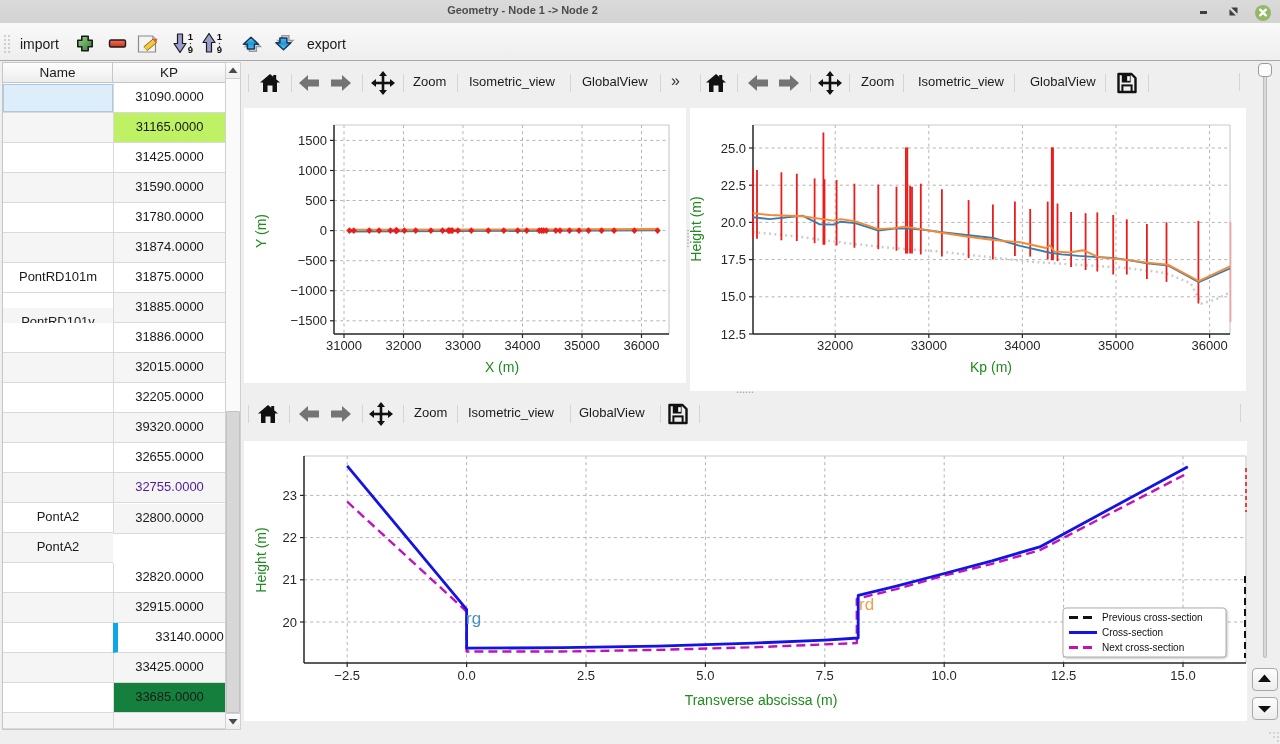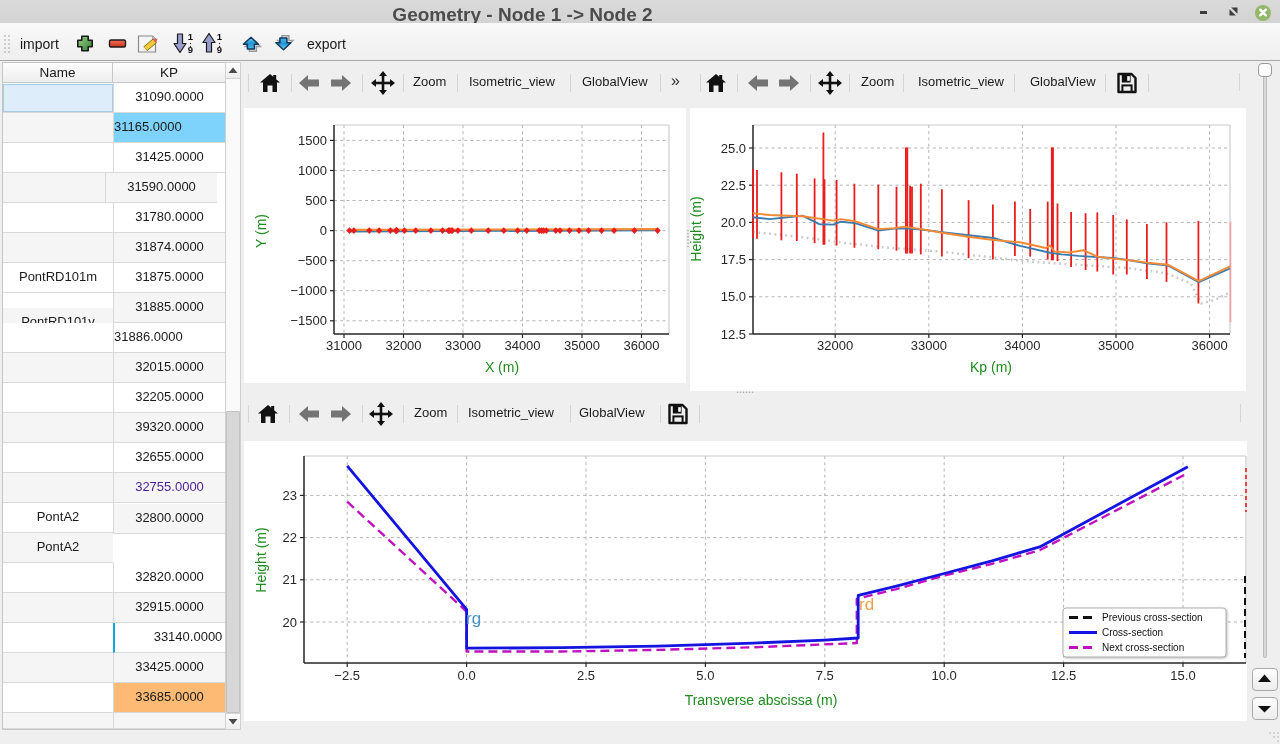--- a/index.html
+++ b/index.html
@@ -1,21 +1,21 @@
 <!DOCTYPE html>
 <html><head><meta charset="utf-8"><style>
 html,body{margin:0;padding:0;width:1280px;height:744px;overflow:hidden;background:#efefef;
 font-family:"Liberation Sans",sans-serif;}
 div{box-sizing:border-box;}
 </style></head>
 <body>
 <div style="position:relative;width:1280px;height:744px;">
 <div style="position:absolute;left:0;top:0;width:1280px;height:23px;
 background:linear-gradient(#dadada,#d3d3d3);"></div>
-    <div style="position:absolute;left:0;top:4px;width:1045px;text-align:center;font-size:19px;font-weight:bold;color:#4c4c4c;">Geometry - Node 1 -&gt; Node 2</div>
+    <div style="position:absolute;left:0;top:4px;width:1045px;text-align:center;font-size:11px;font-weight:bold;color:#4c4c4c;">Geometry - Node 1 -&gt; Node 2</div>
     <div style="position:absolute;left:1200px;top:11px;width:7px;height:3px;background:#3d3d3d;"></div>
     <svg style="position:absolute;left:1229px;top:7px;" width="9" height="9" viewBox="0 0 9 9">
       <path d="M 2.2 0.5 L 8.5 0.5 L 8.5 6.8 Z" fill="#3d3d3d"></path>
       <path d="M 0.5 2.2 L 6.8 8.5 L 0.5 8.5 Z" fill="#3d3d3d"></path>
     </svg>
     <div style="position:absolute;left:1255px;top:4.5px;width:16px;height:16px;border-radius:50%;background:#94b869;"></div>
     <svg style="position:absolute;left:1255px;top:4px;" width="16" height="17" viewBox="0 0 16 17">
       <path d="M 5.2 5.7 L 10.8 11.3 M 10.8 5.7 L 5.2 11.3" stroke="#fff" stroke-width="2.4" stroke-linecap="round"></path>
     </svg>
     <div style="position:absolute;left:0;top:23px;width:1280px;height:38px;background:linear-gradient(#f9f9f9,#eeeeee);border-bottom:1px solid #a8a8a8;"></div>
@@ -81,59 +81,59 @@
         <path d="M 0.8 -5.2 L 8.2 1.8 L 4.2 1.8 L 4.2 6.5 L -2.8 6.5 L -2.8 1.8 L -6.8 1.8 Z" fill="url(#bl)" stroke="#123a5e" stroke-width="1.5" stroke-linejoin="round" transform="translate(-0.8,-1)"></path>
       </g>
     </svg>
     <div style="position:absolute;left:0;top:62px;width:1280px;height:682px;background:#efefef;"></div>
     <div style="position:absolute;left:2px;top:62px;width:224px;height:668px;background:#fff;border:1px solid #c6c6c6;box-sizing:border-box;"></div>
     <div style="position:absolute;left:2px;top:62px;width:111px;height:21px;background:linear-gradient(#fdfdfd,#ededed);border:1px solid #c6c6c6;box-sizing:border-box;text-align:center;font-size:13.5px;color:#1a1a1a;line-height:20px;">Name</div>
     <div style="position:absolute;left:113px;top:62px;width:113px;height:21px;background:linear-gradient(#fdfdfd,#ededed);border:1px solid #c6c6c6;border-left:none;box-sizing:border-box;text-align:center;font-size:13.5px;color:#1a1a1a;line-height:20px;">KP</div>
     <div style="position:absolute;left:3px;top:83px;width:110px;height:30px;background:#ffffff;border-bottom:1px solid #d9d9d9;box-sizing:border-box;text-align:center;font-size:13px;color:#1a1a1a;line-height:28px;"></div>
     <div style="position:absolute;left:113px;top:83px;width:112px;height:30px;background:#ffffff;border-bottom:1px solid #d9d9d9;border-left:1px solid #d9d9d9;box-sizing:border-box;text-align:center;font-size:13px;color:#1a1a1a;line-height:28px;">31090.0000</div>
     <div style="position:absolute;left:3px;top:113px;width:110px;height:30px;background:#f5f5f5;border-bottom:1px solid #d9d9d9;box-sizing:border-box;text-align:center;font-size:13px;color:#1a1a1a;line-height:28px;"></div>
-    <div style="position:absolute;left:113px;top:113px;width:112px;height:30px;background:#7dd3fc;border-bottom:1px solid #d9d9d9;border-left:1px solid #d9d9d9;box-sizing:border-box;text-align:left;font-size:13px;color:#1a1a1a;line-height:28px;">31165.0000</div>
+    <div style="position:absolute;left:113px;top:113px;width:112px;height:30px;background:#bef264;border-bottom:1px solid #d9d9d9;border-left:1px solid #d9d9d9;box-sizing:border-box;text-align:center;font-size:13px;color:#1a1a1a;line-height:28px;">31165.0000</div>
     <div style="position:absolute;left:3px;top:143px;width:110px;height:30px;background:#ffffff;border-bottom:1px solid #d9d9d9;box-sizing:border-box;text-align:center;font-size:13px;color:#1a1a1a;line-height:28px;"></div>
     <div style="position:absolute;left:113px;top:143px;width:112px;height:30px;background:#ffffff;border-bottom:1px solid #d9d9d9;border-left:1px solid #d9d9d9;box-sizing:border-box;text-align:center;font-size:13px;color:#1a1a1a;line-height:28px;">31425.0000</div>
     <div style="position:absolute;left:3px;top:173px;width:110px;height:30px;background:#f5f5f5;border-bottom:1px solid #d9d9d9;box-sizing:border-box;text-align:center;font-size:13px;color:#1a1a1a;line-height:28px;"></div>
-    <div style="position:absolute;left:105px;top:173px;width:112px;height:30px;background:#f5f5f5;border-bottom:1px solid #d9d9d9;border-left:1px solid #d9d9d9;box-sizing:border-box;text-align:center;font-size:13px;color:#1a1a1a;line-height:28px;">31590.0000</div>
+    <div style="position:absolute;left:113px;top:173px;width:112px;height:30px;background:#f5f5f5;border-bottom:1px solid #d9d9d9;border-left:1px solid #d9d9d9;box-sizing:border-box;text-align:center;font-size:13px;color:#1a1a1a;line-height:28px;">31590.0000</div>
     <div style="position:absolute;left:3px;top:203px;width:110px;height:30px;background:#ffffff;border-bottom:1px solid #d9d9d9;box-sizing:border-box;text-align:center;font-size:13px;color:#1a1a1a;line-height:28px;"></div>
     <div style="position:absolute;left:113px;top:203px;width:112px;height:30px;background:#ffffff;border-bottom:1px solid #d9d9d9;border-left:1px solid #d9d9d9;box-sizing:border-box;text-align:center;font-size:13px;color:#1a1a1a;line-height:28px;">31780.0000</div>
     <div style="position:absolute;left:3px;top:233px;width:110px;height:30px;background:#f5f5f5;border-bottom:1px solid #d9d9d9;box-sizing:border-box;text-align:center;font-size:13px;color:#1a1a1a;line-height:28px;"></div>
     <div style="position:absolute;left:113px;top:233px;width:112px;height:30px;background:#f5f5f5;border-bottom:1px solid #d9d9d9;border-left:1px solid #d9d9d9;box-sizing:border-box;text-align:center;font-size:13px;color:#1a1a1a;line-height:28px;">31874.0000</div>
     <div style="position:absolute;left:3px;top:263px;width:110px;height:30px;background:#ffffff;border-bottom:1px solid #d9d9d9;box-sizing:border-box;text-align:center;font-size:13px;color:#1a1a1a;line-height:28px;">PontRD101m</div>
     <div style="position:absolute;left:113px;top:263px;width:112px;height:30px;background:#ffffff;border-bottom:1px solid #d9d9d9;border-left:1px solid #d9d9d9;box-sizing:border-box;text-align:center;font-size:13px;color:#1a1a1a;line-height:28px;">31875.0000</div>
     <div style="position:absolute;left:3px;top:293px;width:110px;height:30px;background:#f5f5f5;border-bottom:1px solid #d9d9d9;box-sizing:border-box;text-align:center;font-size:13px;color:#1a1a1a;line-height:28px;margin-top:15px;">PontRD101v</div>
     <div style="position:absolute;left:113px;top:293px;width:112px;height:30px;background:#f5f5f5;border-bottom:1px solid #d9d9d9;border-left:1px solid #d9d9d9;box-sizing:border-box;text-align:center;font-size:13px;color:#1a1a1a;line-height:28px;">31885.0000</div>
     <div style="position:absolute;left:3px;top:323px;width:110px;height:30px;background:#ffffff;border-bottom:1px solid #d9d9d9;box-sizing:border-box;text-align:center;font-size:13px;color:#1a1a1a;line-height:28px;"></div>
-    <div style="position:absolute;left:113px;top:323px;width:112px;height:30px;background:#ffffff;border-bottom:1px solid #d9d9d9;border-left:1px solid #d9d9d9;box-sizing:border-box;font-size:13px;color:#1a1a1a;line-height:28px;">31886.0000</div>
+    <div style="position:absolute;left:113px;top:323px;width:112px;height:30px;background:#ffffff;border-bottom:1px solid #d9d9d9;border-left:1px solid #d9d9d9;box-sizing:border-box;text-align:center;font-size:13px;color:#1a1a1a;line-height:28px;">31886.0000</div>
     <div style="position:absolute;left:3px;top:353px;width:110px;height:30px;background:#f5f5f5;border-bottom:1px solid #d9d9d9;box-sizing:border-box;text-align:center;font-size:13px;color:#1a1a1a;line-height:28px;"></div>
     <div style="position:absolute;left:113px;top:353px;width:112px;height:30px;background:#f5f5f5;border-bottom:1px solid #d9d9d9;border-left:1px solid #d9d9d9;box-sizing:border-box;text-align:center;font-size:13px;color:#1a1a1a;line-height:28px;">32015.0000</div>
     <div style="position:absolute;left:3px;top:383px;width:110px;height:30px;background:#ffffff;border-bottom:1px solid #d9d9d9;box-sizing:border-box;text-align:center;font-size:13px;color:#1a1a1a;line-height:28px;"></div>
     <div style="position:absolute;left:113px;top:383px;width:112px;height:30px;background:#ffffff;border-bottom:1px solid #d9d9d9;border-left:1px solid #d9d9d9;box-sizing:border-box;text-align:center;font-size:13px;color:#1a1a1a;line-height:28px;">32205.0000</div>
     <div style="position:absolute;left:3px;top:413px;width:110px;height:30px;background:#f5f5f5;border-bottom:1px solid #d9d9d9;box-sizing:border-box;text-align:center;font-size:13px;color:#1a1a1a;line-height:28px;"></div>
     <div style="position:absolute;left:113px;top:413px;width:112px;height:30px;background:#f5f5f5;border-bottom:1px solid #d9d9d9;border-left:1px solid #d9d9d9;box-sizing:border-box;text-align:center;font-size:13px;color:#1a1a1a;line-height:28px;">39320.0000</div>
     <div style="position:absolute;left:3px;top:443px;width:110px;height:30px;background:#ffffff;border-bottom:1px solid #d9d9d9;box-sizing:border-box;text-align:center;font-size:13px;color:#1a1a1a;line-height:28px;"></div>
     <div style="position:absolute;left:113px;top:443px;width:112px;height:30px;background:#ffffff;border-bottom:1px solid #d9d9d9;border-left:1px solid #d9d9d9;box-sizing:border-box;text-align:center;font-size:13px;color:#1a1a1a;line-height:28px;">32655.0000</div>
     <div style="position:absolute;left:3px;top:473px;width:110px;height:30px;background:#f5f5f5;border-bottom:1px solid #d9d9d9;box-sizing:border-box;text-align:center;font-size:13px;color:#1a1a1a;line-height:28px;"></div>
     <div style="position:absolute;left:113px;top:473px;width:112px;height:30px;background:#f5f5f5;border-bottom:1px solid #d9d9d9;border-left:1px solid #d9d9d9;box-sizing:border-box;text-align:center;font-size:13px;color:#4c1d95;line-height:28px;">32755.0000</div>
     <div style="position:absolute;left:3px;top:503px;width:110px;height:30px;background:#ffffff;border-bottom:1px solid #d9d9d9;box-sizing:border-box;text-align:center;font-size:13px;color:#1a1a1a;line-height:28px;">PontA2</div>
     <div style="position:absolute;left:113px;top:503px;width:112px;height:30px;background:#ffffff;border-bottom:1px solid #d9d9d9;border-left:1px solid #d9d9d9;box-sizing:border-box;text-align:center;font-size:13px;color:#1a1a1a;line-height:28px;">32770.0000</div>
     <div style="position:absolute;left:3px;top:533px;width:110px;height:30px;background:#f5f5f5;border-bottom:1px solid #d9d9d9;box-sizing:border-box;text-align:center;font-size:13px;color:#1a1a1a;line-height:28px;">PontA2</div>
     <div style="position:absolute;left:113px;top:504px;width:112px;height:30px;background:#f5f5f5;border-bottom:1px solid #d9d9d9;border-left:1px solid #d9d9d9;box-sizing:border-box;text-align:center;font-size:13px;color:#1a1a1a;line-height:28px;">32800.0000</div>
     <div style="position:absolute;left:3px;top:563px;width:110px;height:30px;background:#ffffff;border-bottom:1px solid #d9d9d9;box-sizing:border-box;text-align:center;font-size:13px;color:#1a1a1a;line-height:28px;"></div>
     <div style="position:absolute;left:113px;top:563px;width:112px;height:30px;background:#ffffff;border-bottom:1px solid #d9d9d9;border-left:1px solid #d9d9d9;box-sizing:border-box;text-align:center;font-size:13px;color:#1a1a1a;line-height:28px;">32820.0000</div>
     <div style="position:absolute;left:3px;top:593px;width:110px;height:30px;background:#f5f5f5;border-bottom:1px solid #d9d9d9;box-sizing:border-box;text-align:center;font-size:13px;color:#1a1a1a;line-height:28px;"></div>
     <div style="position:absolute;left:113px;top:593px;width:112px;height:30px;background:#f5f5f5;border-bottom:1px solid #d9d9d9;border-left:1px solid #d9d9d9;box-sizing:border-box;text-align:center;font-size:13px;color:#1a1a1a;line-height:28px;">32915.0000</div>
     <div style="position:absolute;left:3px;top:623px;width:110px;height:30px;background:#ffffff;border-bottom:1px solid #d9d9d9;box-sizing:border-box;text-align:center;font-size:13px;color:#1a1a1a;line-height:28px;"></div>
-    <div style="position:absolute;left:113px;top:623px;width:112px;height:30px;background:#ffffff;border-bottom:1px solid #d9d9d9;border-left:2px solid #0ea5e9;box-sizing:border-box;text-align:center;font-size:13px;color:#1a1a1a;line-height:28px;padding-left:36px;">33140.0000</div>
+    <div style="position:absolute;left:113px;top:623px;width:112px;height:30px;background:#ffffff;border-bottom:1px solid #d9d9d9;border-left:5px solid #0ea5e9;box-sizing:border-box;text-align:center;font-size:13px;color:#1a1a1a;line-height:28px;padding-left:36px;">33140.0000</div>
     <div style="position:absolute;left:3px;top:653px;width:110px;height:30px;background:#f5f5f5;border-bottom:1px solid #d9d9d9;box-sizing:border-box;text-align:center;font-size:13px;color:#1a1a1a;line-height:28px;"></div>
     <div style="position:absolute;left:113px;top:653px;width:112px;height:30px;background:#f5f5f5;border-bottom:1px solid #d9d9d9;border-left:1px solid #d9d9d9;box-sizing:border-box;text-align:center;font-size:13px;color:#1a1a1a;line-height:28px;">33425.0000</div>
     <div style="position:absolute;left:3px;top:683px;width:110px;height:30px;background:#ffffff;border-bottom:1px solid #d9d9d9;box-sizing:border-box;text-align:center;font-size:13px;color:#1a1a1a;line-height:28px;"></div>
-    <div style="position:absolute;left:113px;top:683px;width:112px;height:30px;background:#fdba74;border-bottom:1px solid #d9d9d9;border-left:1px solid #d9d9d9;box-sizing:border-box;text-align:center;font-size:13px;color:#1a1a1a;line-height:28px;">33685.0000</div>
+    <div style="position:absolute;left:113px;top:683px;width:112px;height:30px;background:#15803d;border-bottom:1px solid #d9d9d9;border-left:1px solid #d9d9d9;box-sizing:border-box;text-align:center;font-size:13px;color:#1a1a1a;line-height:28px;">33685.0000</div>
     <div style="position:absolute;left:3px;top:713px;width:110px;height:16px;background:#f5f5f5;border-bottom:1px solid #d9d9d9;box-sizing:border-box;text-align:center;font-size:13px;color:#1a1a1a;line-height:14px;"></div>
     <div style="position:absolute;left:113px;top:713px;width:112px;height:16px;background:#f5f5f5;border-bottom:1px solid #d9d9d9;border-left:1px solid #d9d9d9;box-sizing:border-box;text-align:center;font-size:13px;color:#1a1a1a;line-height:14px;"></div>
     <div style="position:absolute;left:3px;top:84px;width:110px;height:28px;background:#ddedfa;border:1px solid #a6cbe3;box-sizing:border-box;"></div>
     <div style="position:absolute;left:225px;top:62px;width:16px;height:668px;background:#fafafa;border:1px solid #d0d0d0;box-sizing:border-box;"></div>
     <div style="position:absolute;left:225px;top:62px;width:16px;height:17px;background:linear-gradient(#fdfdfd,#ededed);border:1px solid #d0d0d0;box-sizing:border-box;"></div>
     <div style="position:absolute;left:225px;top:713px;width:16px;height:17px;background:linear-gradient(#fdfdfd,#ededed);border:1px solid #d0d0d0;box-sizing:border-box;"></div>
     <svg style="position:absolute;left:225px;top:62px;" width="16" height="17" viewBox="0 0 16 17">
       <polygon points="8,5.5 12.5,11 3.5,11" fill="#4a4a4a"></polygon>
     </svg>
     <svg style="position:absolute;left:225px;top:713px;" width="16" height="17" viewBox="0 0 16 17">

